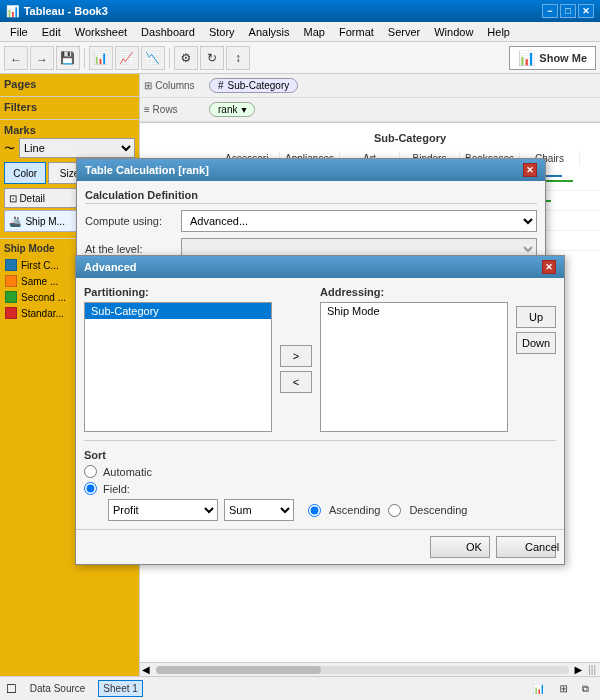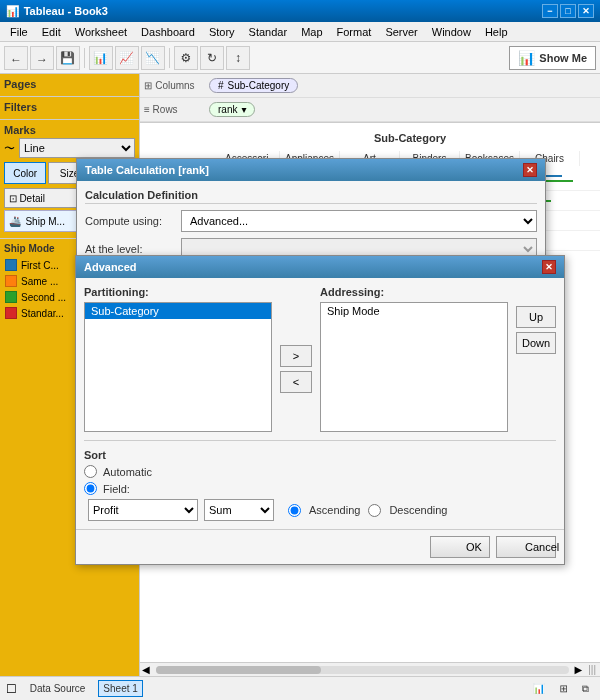--- a/index.html
+++ b/index.html
@@ -476,21 +476,21 @@
       display: flex;
       align-items: center;
       gap: 6px;
       margin-bottom: 4px;
     }
     .radio-label { font-size: 11px; color: #333; }
     .sort-field-row {
       display: flex;
       align-items: center;
       gap: 6px;
-      margin-left: 4px;
+      margin-left: 24px;
     }
     .sort-select {
       height: 22px;
       font-size: 11px;
       border: 1px solid #999;
       background: white;
     }
     .sort-asc-desc {
       display: flex;
       gap: 8px;
@@ -538,21 +538,21 @@
     <div class="title-btn">✕</div>
   </div>
 </div>
 
 <div class="menu-bar">
   <span class="menu-item">File</span>
   <span class="menu-item">Edit</span>
   <span class="menu-item">Worksheet</span>
   <span class="menu-item">Dashboard</span>
   <span class="menu-item">Story</span>
-  <span class="menu-item">Standar</span>
+  <span class="menu-item">Analysis</span>
   <span class="menu-item">Map</span>
   <span class="menu-item">Format</span>
   <span class="menu-item">Server</span>
   <span class="menu-item">Window</span>
   <span class="menu-item">Help</span>
 </div>
 
 <div class="toolbar">
   <div class="toolbar-btn">←</div>
   <div class="toolbar-btn">→</div>

